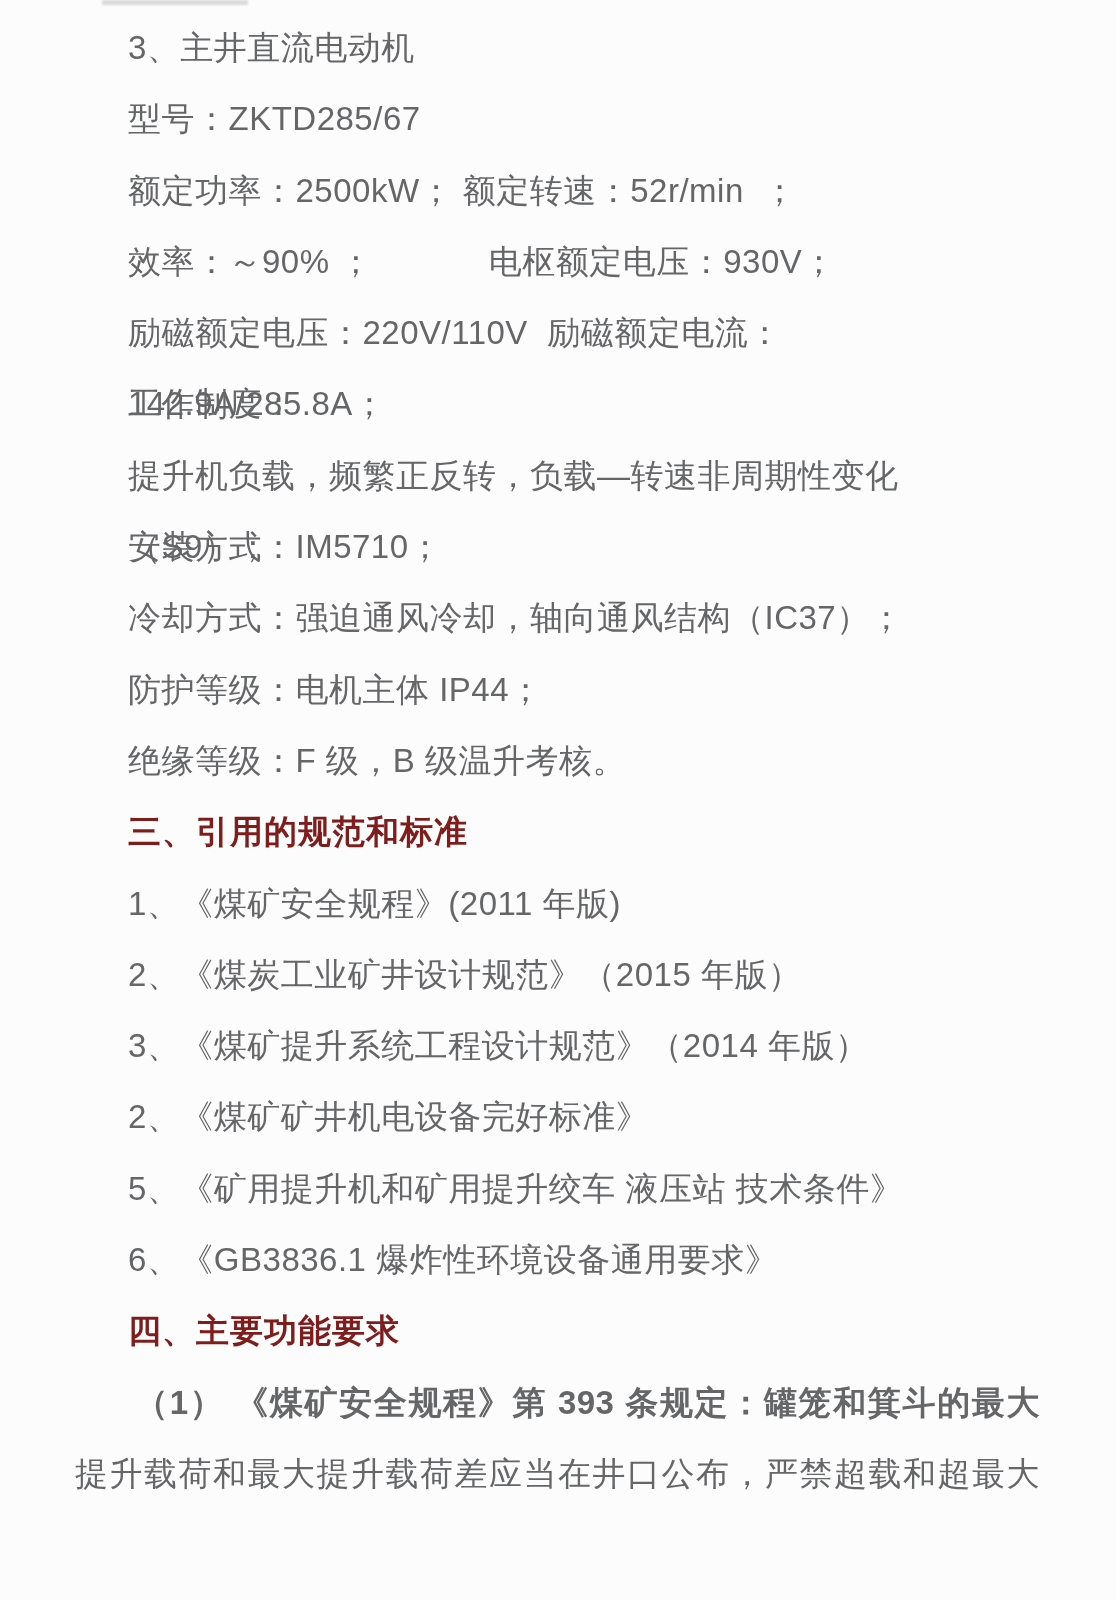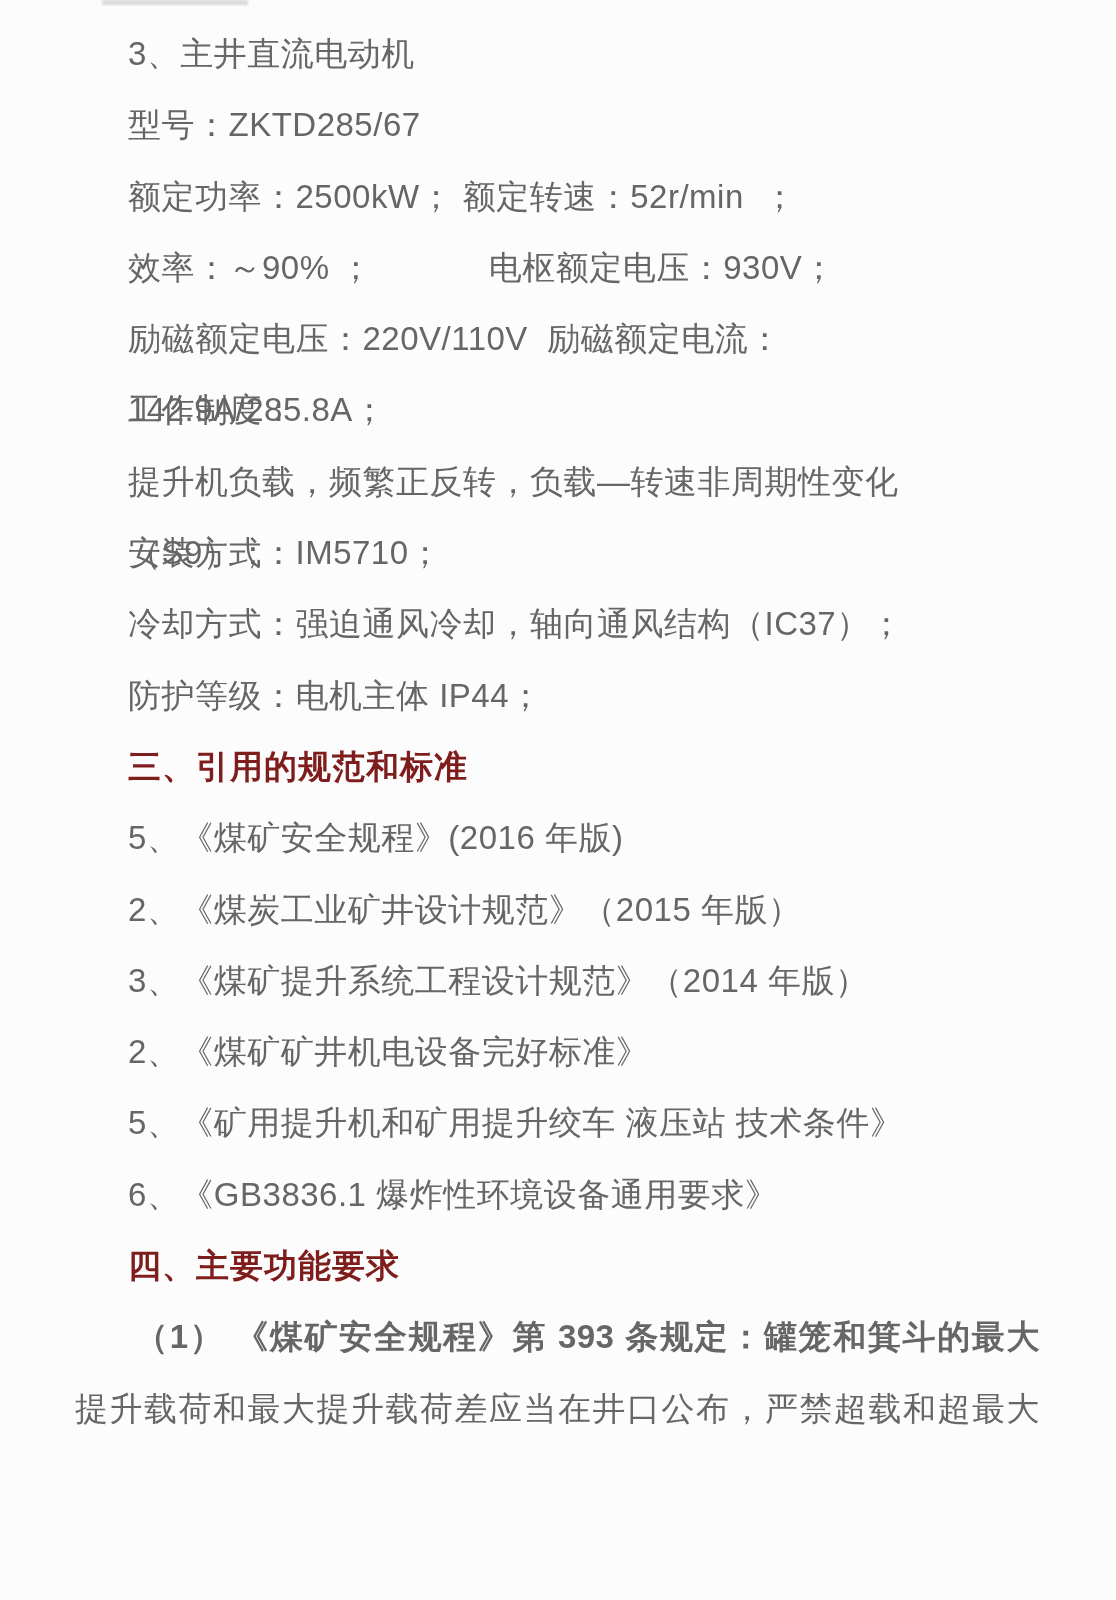--- a/index.html
+++ b/index.html
@@ -14,21 +14,21 @@
     overflow: hidden;
     font-family: "Liberation Sans", sans-serif;
   }
   .page {
     position: absolute;
     left: 0; top: 0;
     width: 1116px;
     height: 1600px;
     background: #fcfcfc;
     box-sizing: border-box;
-    padding: 18px 76px 0 75px;
+    padding: 12px 76px 0 75px;
   }
   .line {
     font-size: 33px;
     line-height: 71.3px;
     height: 71.3px;
     color: #656668;
     padding-left: 53px;
     white-space: pre-wrap;
     letter-spacing: 0.5px;
   }
@@ -70,22 +70,23 @@
   <div class="line">3、主井直流电动机</div>
   <div class="line">型号：ZKTD285/67</div>
   <div class="line">额定功率：2500kW； 额定转速：52r/min  ；</div>
   <div class="line">效率：～90% ；            电枢额定电压：930V；</div>
   <div class="line">励磁额定电压：220V/110V  励磁额定电流：142.9A/285.8A；</div>
   <div class="line">工作制度：</div>
   <div class="line">提升机负载，频繁正反转，负载—转速非周期性变化（S9）；</div>
   <div class="line">安装方式：IM5710；</div>
   <div class="line">冷却方式：强迫通风冷却，轴向通风结构（IC37）；</div>
   <div class="line">防护等级：电机主体 IP44；</div>
+  <div class="line">绝缘等级：F 级，B 级温升考核。</div>
   <div class="line heading">三、引用的规范和标准</div>
-  <div class="line">5、《煤矿安全规程》(2016 年版)</div>
+  <div class="line">1、《煤矿安全规程》(2011 年版)</div>
   <div class="line">2、《煤炭工业矿井设计规范》（2015 年版）</div>
   <div class="line">3、《煤矿提升系统工程设计规范》（2014 年版）</div>
   <div class="line">2、《煤矿矿井机电设备完好标准》</div>
   <div class="line">5、《矿用提升机和矿用提升绞车 液压站 技术条件》</div>
   <div class="line">6、《GB3836.1 爆炸性环境设备通用要求》</div>
   <div class="line heading">四、主要功能要求</div>
   <div class="line pfirst">（1） 《煤矿安全规程》第 393 条规定：罐笼和箕斗的最大</div>
   <div class="line pcont">提升载荷和最大提升载荷差应当在井口公布，严禁超载和超最大</div>
 </div>
 

